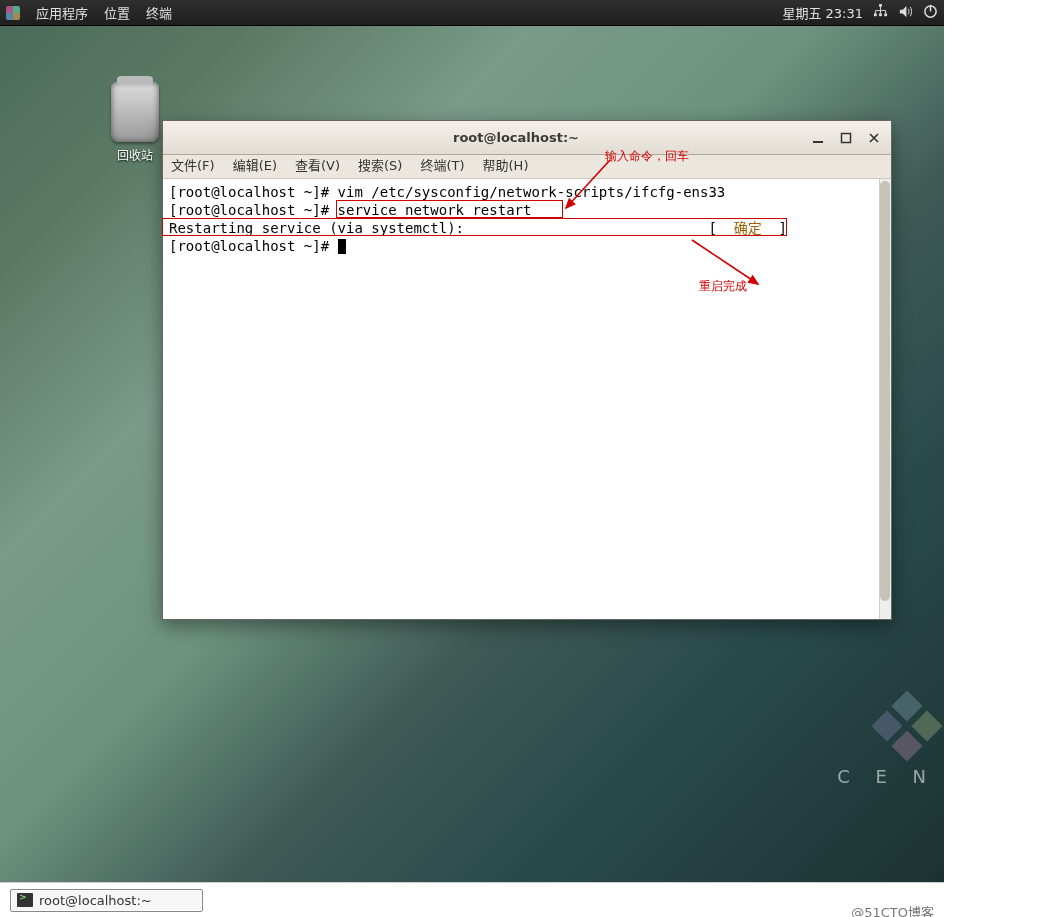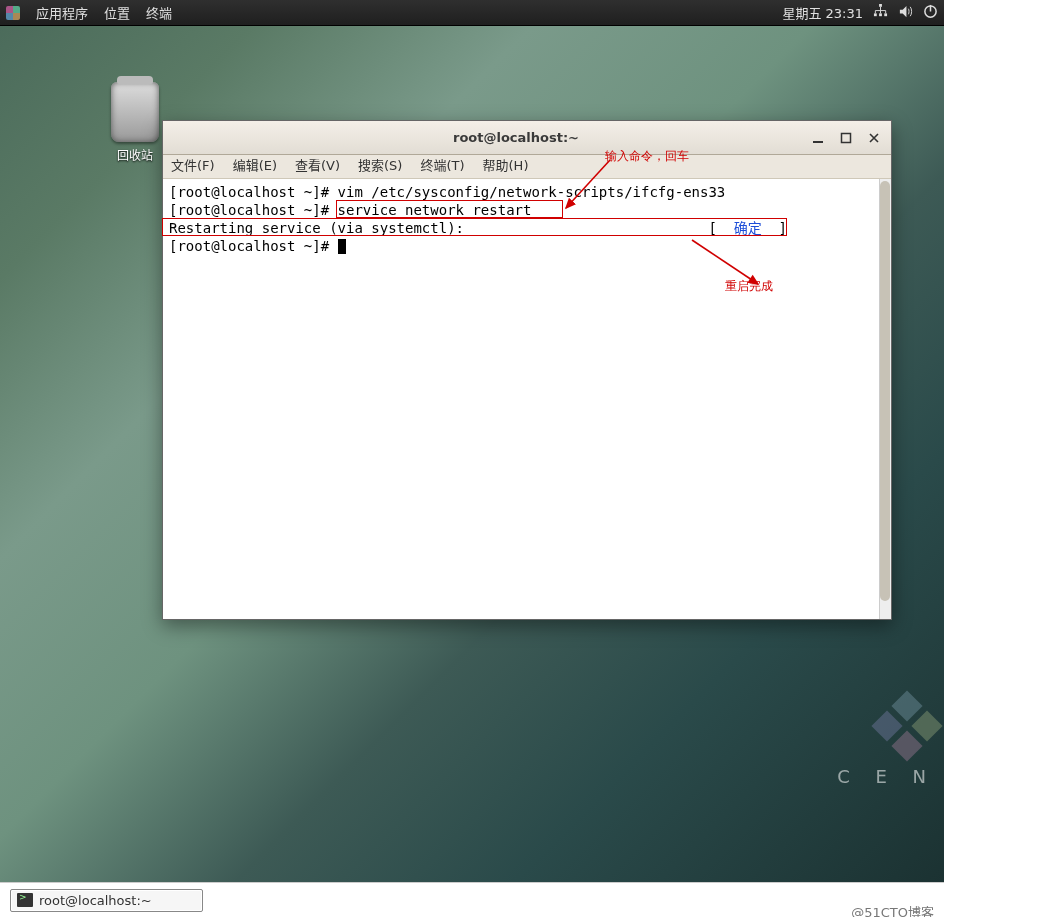--- a/index.html
+++ b/index.html
@@ -55,21 +55,21 @@
   .winbtn{width:18px;height:18px;display:flex;align-items:center;justify-content:center;color:#333;font-size:12px;cursor:default;}
   .menubar{
     height:24px;background:#ece7de;color:#333;display:flex;align-items:flex-start;padding:0 8px;gap:18px;border-bottom:1px solid #cfc8b8;font-size:13px;
   }
   .termbody{
     flex:1;background:#fff;color:#000;font-family:"DejaVu Sans Mono","Noto Sans Mono CJK SC",monospace;font-size:14px;line-height:18px;padding:4px 6px;position:relative;overflow:hidden;white-space:pre;
   }
   .termbody .scroll{position:absolute;right:0;top:0;bottom:0;width:12px;background:#eee;border-left:1px solid #ccc;}
   .termbody .thumb{position:absolute;right:1px;top:2px;width:10px;height:420px;background:#c7c2b6;border-radius:5px;}
   .cursor{display:inline-block;width:8px;height:15px;background:#000;vertical-align:text-bottom;}
-  .ok{color:#1d4ed8;}
+  .ok{color:#a16207;}
 
   
   .redbox{position:absolute;border:1.5px solid #d00000;pointer-events:none;}
   .redtext{position:absolute;color:#d00000;font-family:Liberation Serif, serif;font-size:12px;pointer-events:none;}
   .arrow{position:absolute;pointer-events:none;}
 
   
   .centos{position:absolute;right:8px;bottom:130px;color:rgba(255,255,255,.55);font-size:18px;letter-spacing:10px;text-align:right;}
   .centos-logo{position:absolute;right:6px;bottom:160px;width:62px;height:62px;opacity:.35;}
   .centos-logo span{position:absolute;width:22px;height:22px;transform:rotate(45deg);}
@@ -168,21 +168,21 @@
 <span>[root@localhost ~]# </span><span>service network restart</span>
 <span>Restarting service (via systemctl):</span>                             [  <span class="ok">确定</span>  ]
 <span>[root@localhost ~]# </span><span class="cursor"></span>
       <div class="scroll"><div class="thumb"></div></div>
     </div>
   </div>
 
   <div class="redbox" style="left:336px;top:200px;width:227px;height:18px"></div>
   <div class="redbox" style="left:162px;top:218px;width:625px;height:18px"></div>
   <div class="redtext" style="left:605px;top:148px">输入命令，回车</div>
-  <div class="redtext" style="left:725px;top:278px">重启完成</div>
+  <div class="redtext" style="left:699px;top:278px">重启完成</div>
   <svg class="arrow" style="left:560px;top:158px" width="56" height="60">
     <defs>
         <marker id="ah1" markerWidth="8" markerHeight="8" refX="6" refY="3" orient="auto">
           <path d="M0,0 L7,3 L0,6 Z" fill="#d00000"></path>
         </marker>
       </defs>
     <path d="M50,2 L6,50" stroke="#d00000" stroke-width="1.6" fill="none" marker-end="url(#ah1)"></path>
   </svg>
   <svg class="arrow" style="left:686px;top:236px" width="80" height="54">
     <defs>

